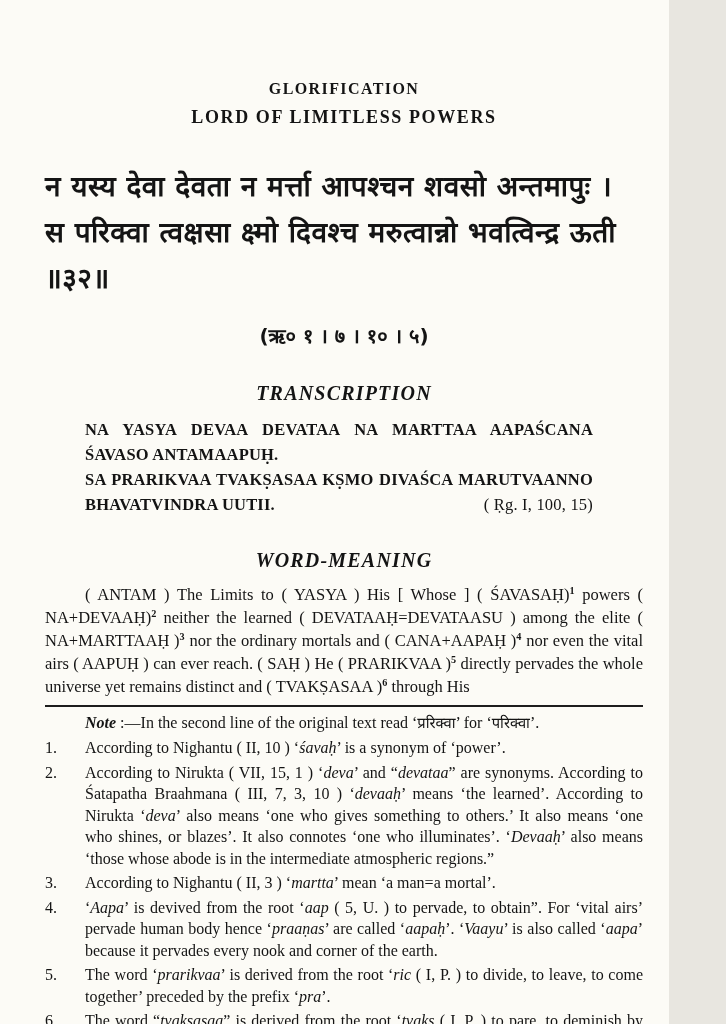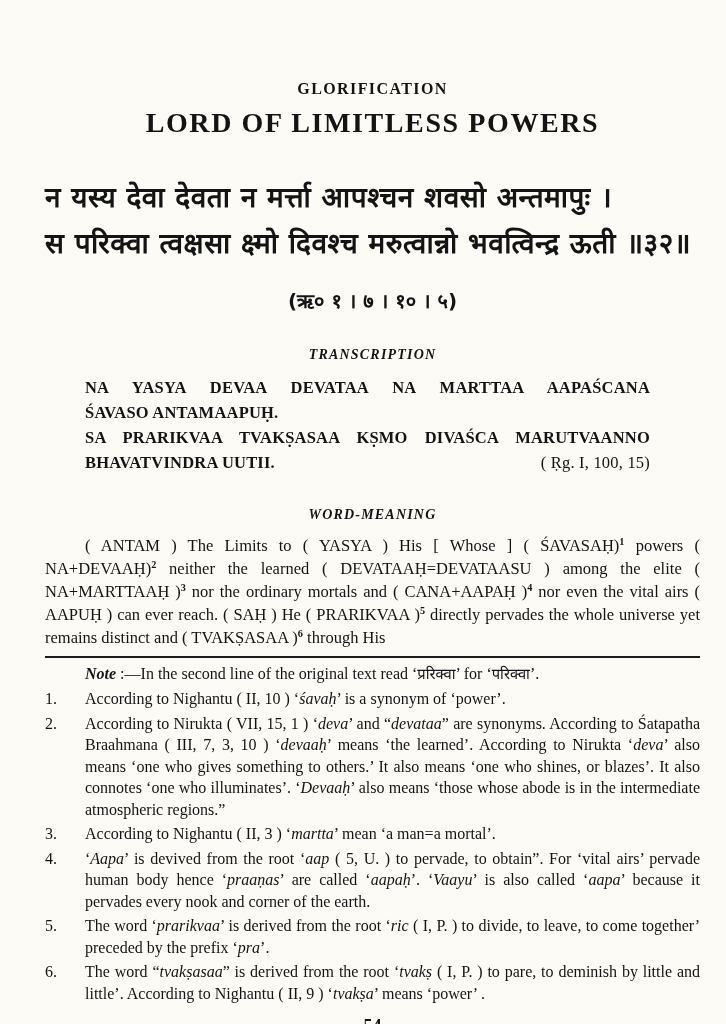--- a/index.html
+++ b/index.html
@@ -1,41 +1,41 @@
 <!DOCTYPE html>
 <html><head>
 <meta charset="utf-8">
 <style>
   html,body{margin:0;padding:0;background:#e8e6e0;}
   .page{
-    width:726px;height:1024px;position:relative;overflow:hidden;
+    width:669px;height:1024px;position:relative;overflow:hidden;
     background:#fcfbf6;
     font-family:"Liberation Serif","DejaVu Serif",serif;
     color:#141414;
     box-sizing:border-box;
     padding:80px 26px 0 45px;
   }
   .kicker{
     text-align:center;font-weight:bold;font-size:16px;letter-spacing:1.4px;
   }
   .main-title{
-    text-align:center;font-weight:bold;font-size:28px;letter-spacing:1.6px;margin-top:9px;
+    text-align:center;font-weight:bold;font-size:18px;letter-spacing:1.6px;margin-top:9px;
   }
   .verse{
     margin-top:36px;
     font-family:"DejaVu Sans","Liberation Sans",sans-serif;
     font-weight:bold;font-size:28px;line-height:46px;letter-spacing:0.5px;
   }
   .verse-ref{
     text-align:center;font-family:"DejaVu Sans","Liberation Sans",sans-serif;
     font-weight:bold;font-size:20px;margin-top:20px;height:30px;
   }
   .section-heading{
     text-align:center;font-weight:bold;font-style:italic;
-    font-size:14px;letter-spacing:1.2px;
+    font-size:20px;letter-spacing:1.2px;
   }
   .trans-heading{margin-top:30px;}
   .trans-block{
     margin:12px 50px 0 40px;
     font-weight:bold;font-size:16.5px;line-height:25px;letter-spacing:0.2px;
   }
   .tl-just{text-align:justify;text-align-last:justify;}
   .tl-last{display:flex;justify-content:space-between;align-items:baseline;}
   .tl-ref{font-weight:normal;white-space:nowrap;text-align:right;}
   .wm-heading{margin-top:32px;}

